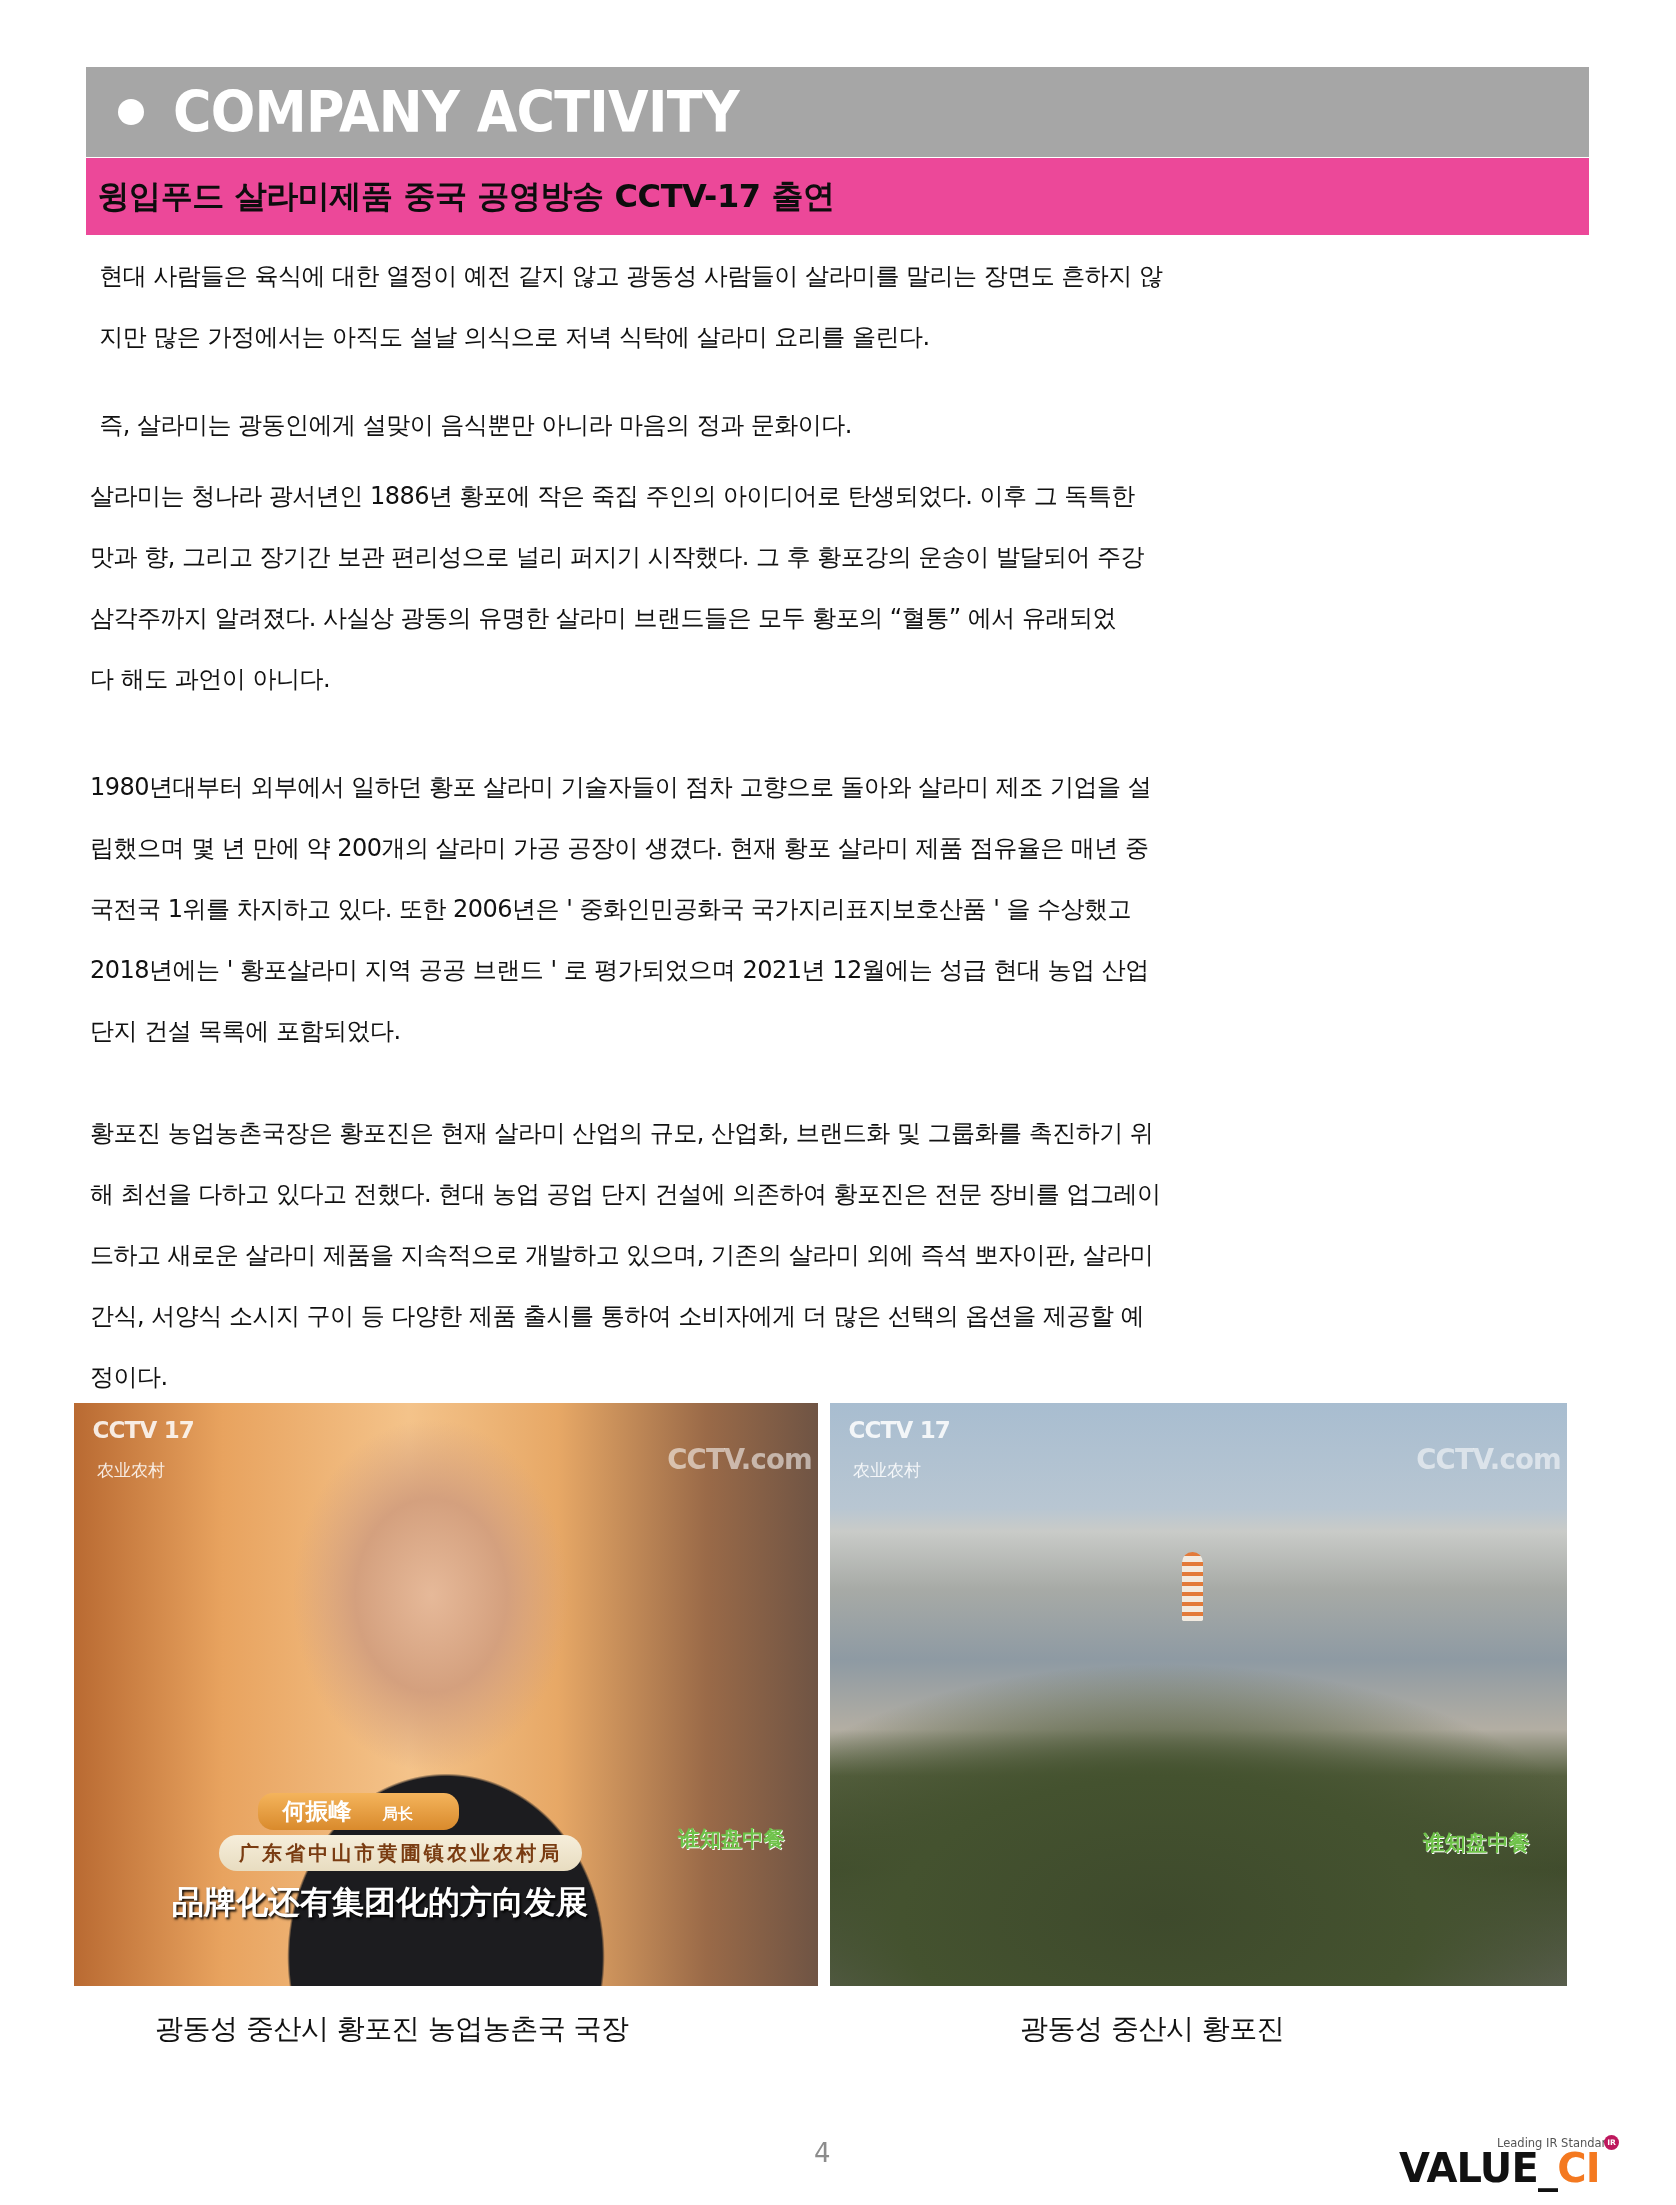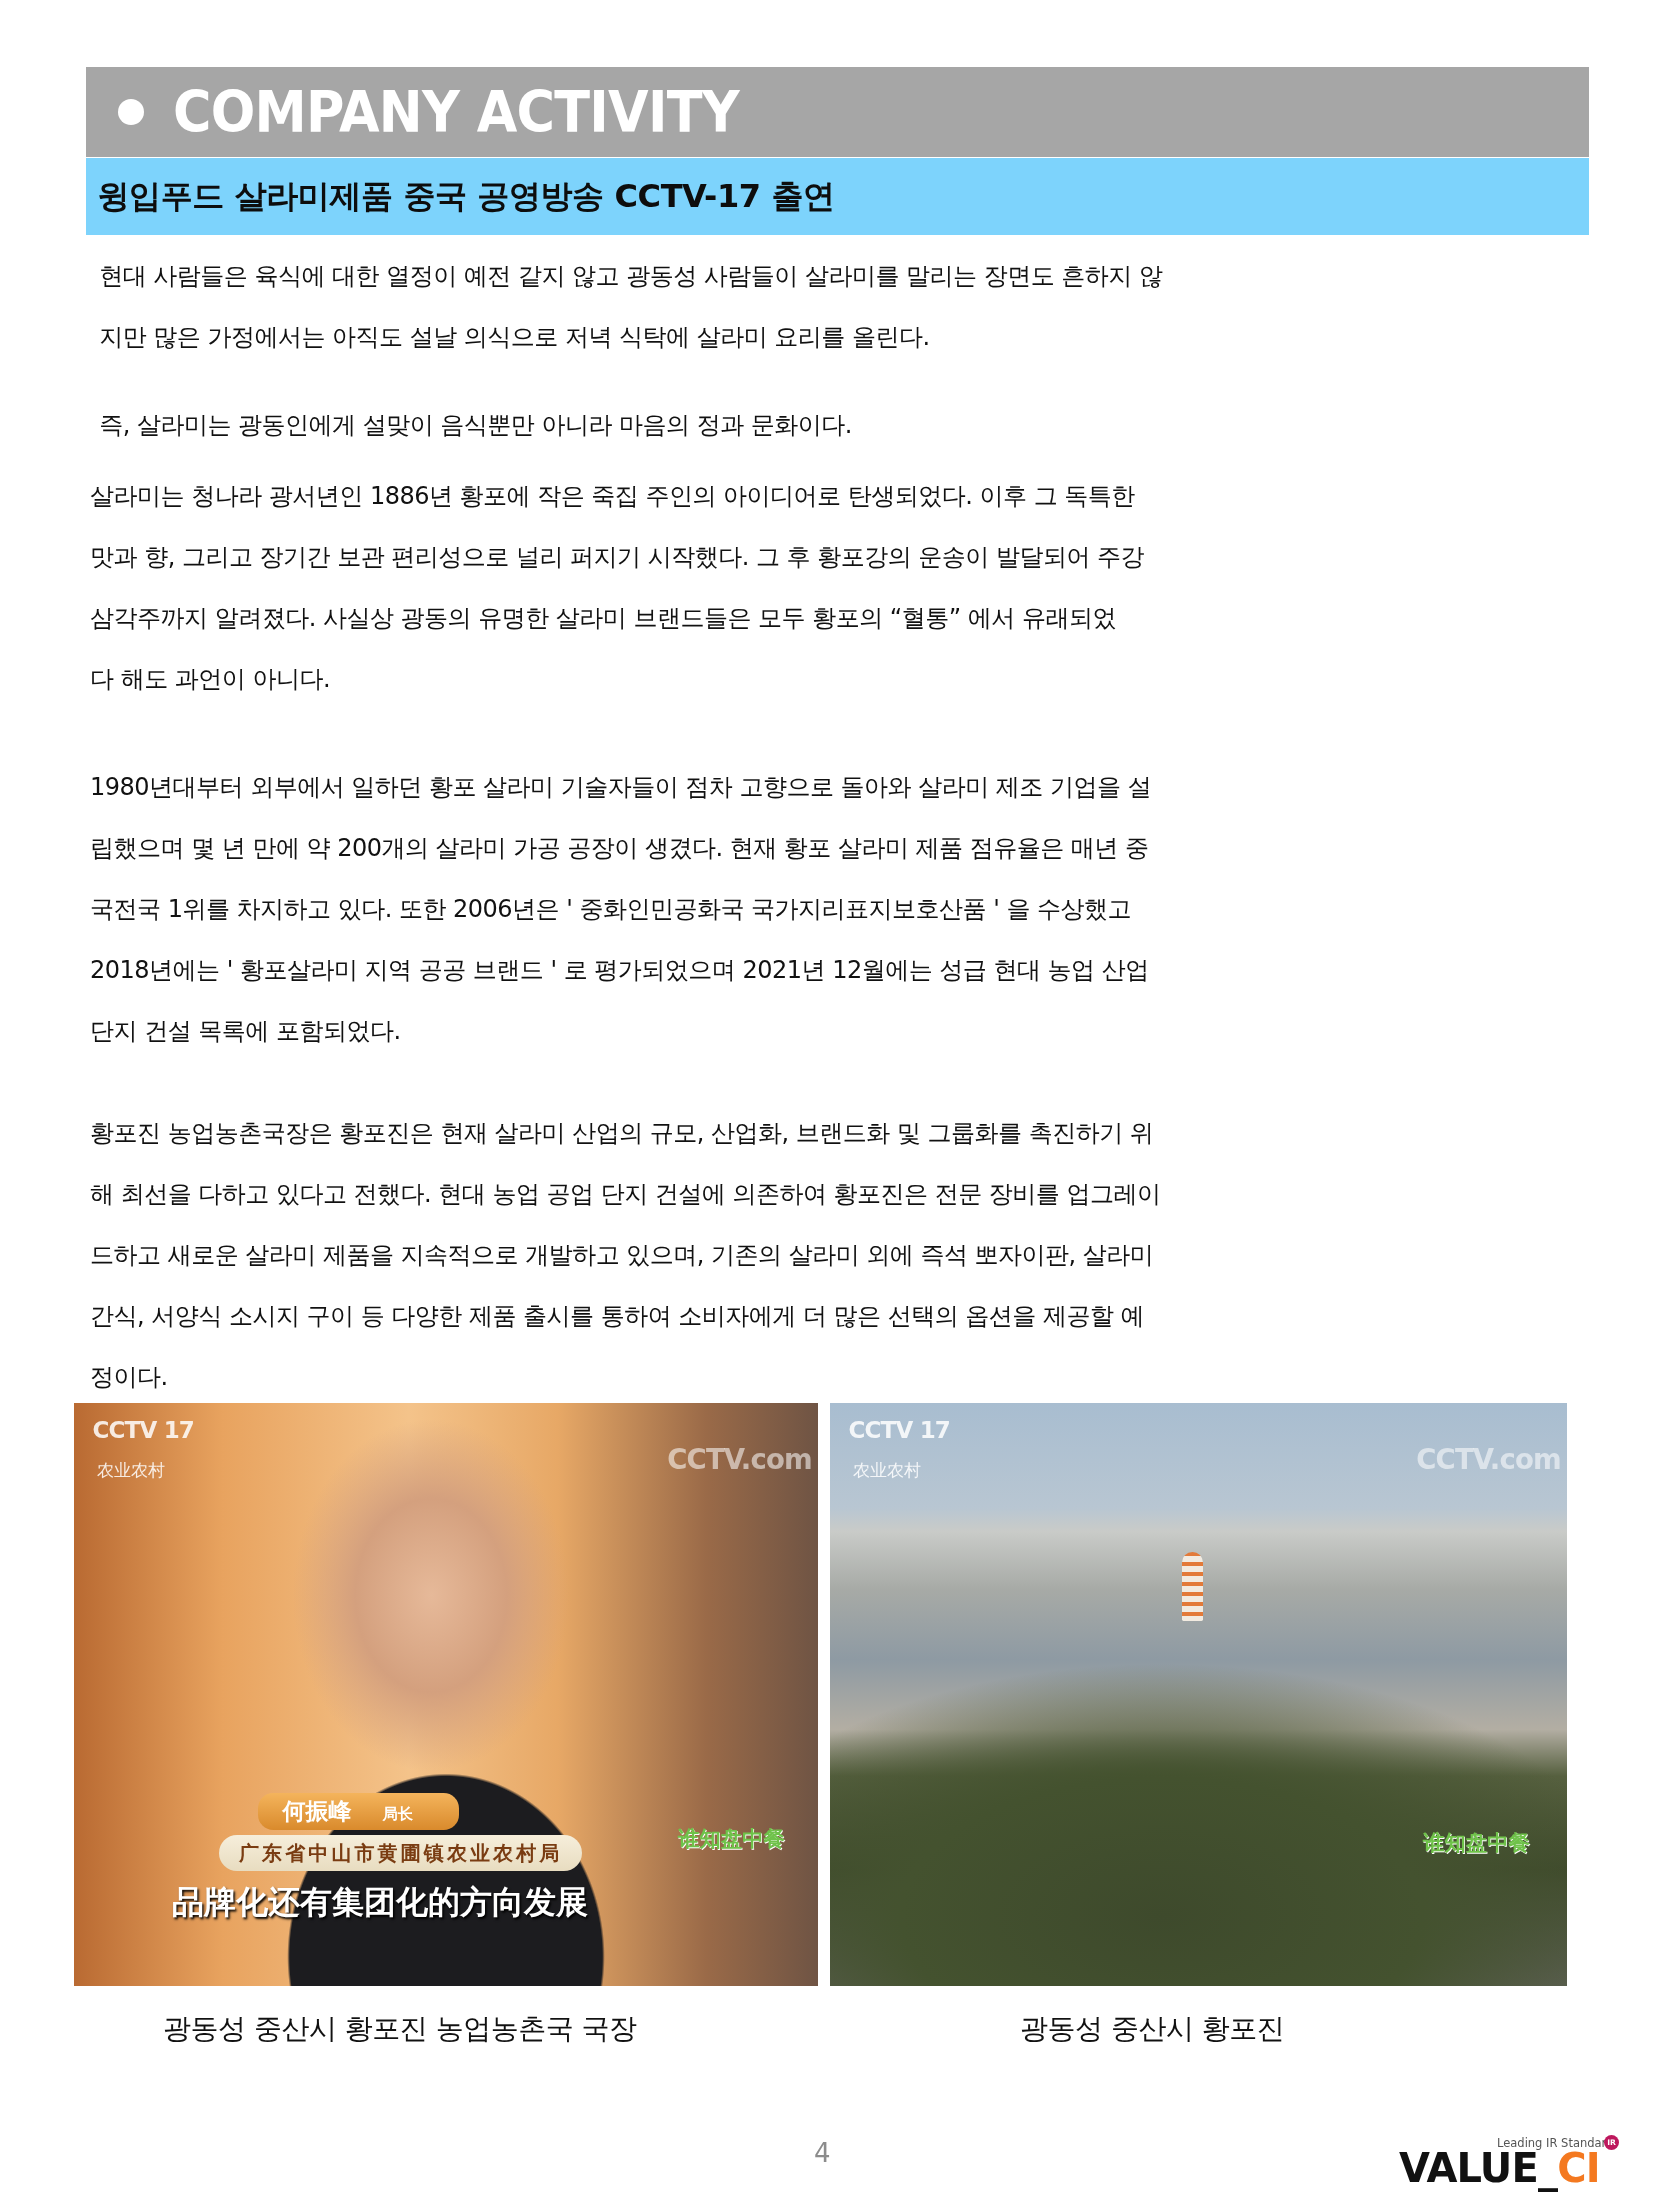--- a/index.html
+++ b/index.html
@@ -45,21 +45,21 @@
       transform: scaleX(0.92);
       transform-origin: left center;
       white-space: nowrap;
     }
     .subheader {
       position: absolute;
       left: 86px;
       top: 158px;
       width: 1503px;
       height: 77px;
-      background: #7dd3fc;
+      background: #ec4899;
       display: flex;
       align-items: center;
       box-sizing: border-box;
       padding-left: 11.5px;
     }
     .subheader .subtitle {
       font-family: "DejaVu Sans", sans-serif;
       font-weight: bold;
       font-size: 32px;
       color: #0d0d0d;
@@ -188,21 +188,21 @@
       white-space: nowrap;
     }
     .caption {
       position: absolute;
       top: 2010px;
       font-size: 28px;
       color: #111111;
       white-space: nowrap;
       letter-spacing: -0.5px;
     }
-    .caption-left { left: 163px; text-align: center; }
+    .caption-left { left: 155px; text-align: center; }
     .caption-right { left: 1020px; }
     .page-number {
       position: absolute;
       left: 814px;
       top: 2138px;
       font-size: 26px;
       color: #8c8c8c;
     }
     .logo {
       position: absolute;

